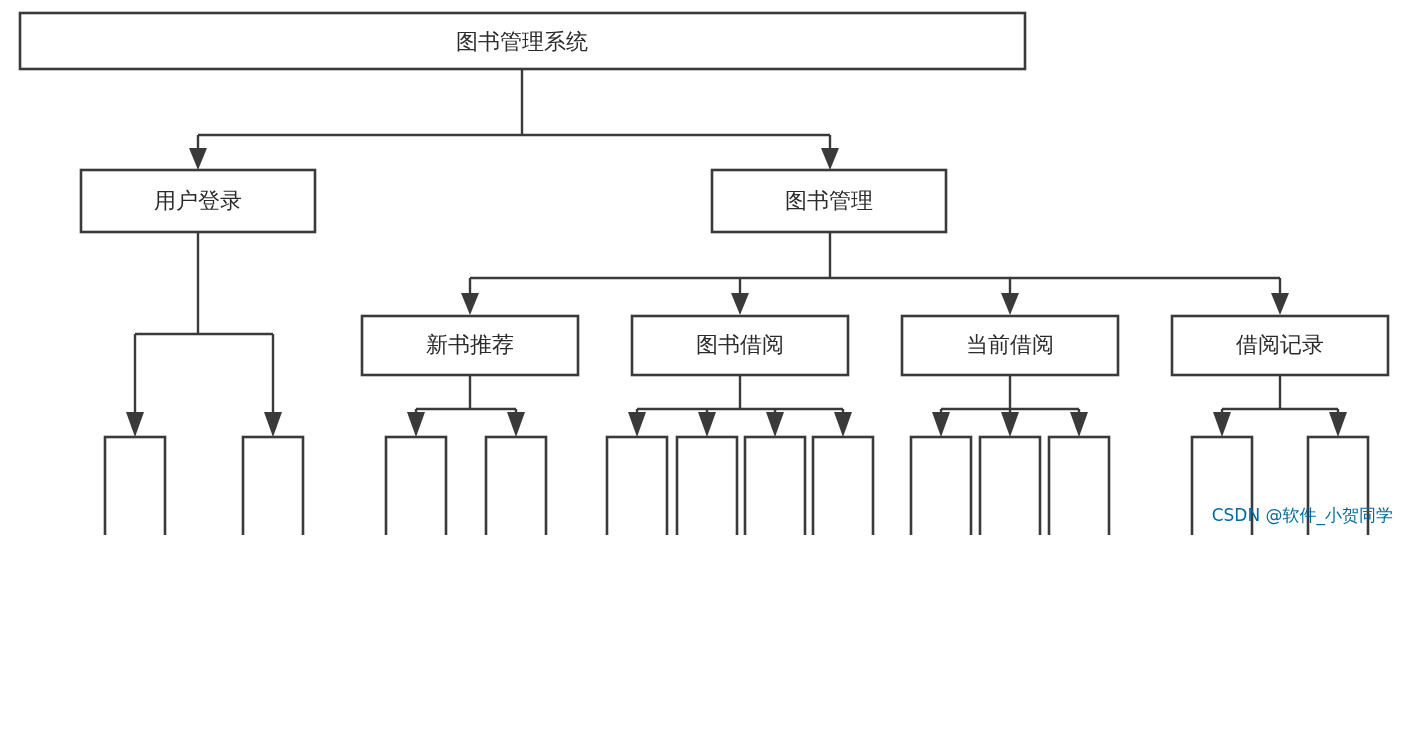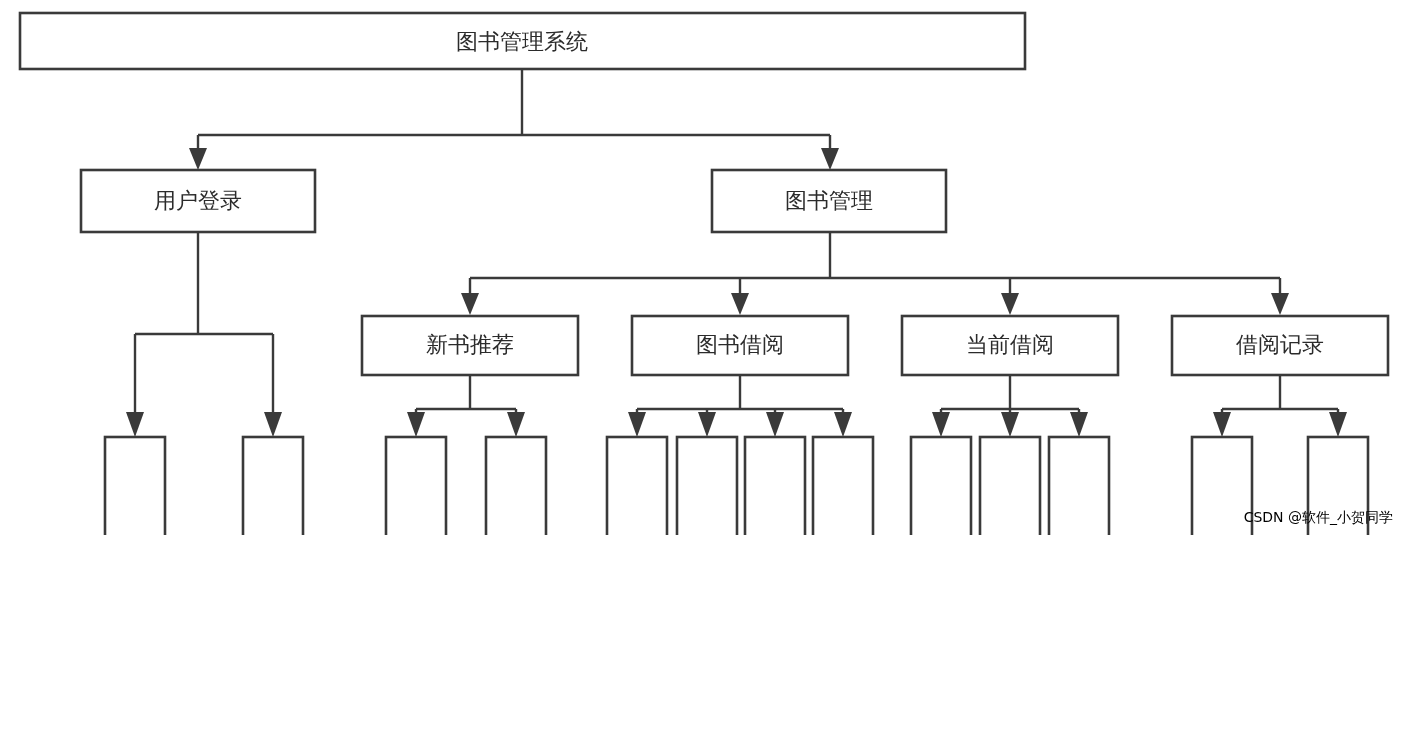--- a/index.html
+++ b/index.html
@@ -56,22 +56,22 @@
     text-orientation: upright;
     dominant-baseline: middle;
     text-anchor: middle;
     letter-spacing: 2px;
   }
   .watermark {
     position: absolute;
     right: 12px;
     bottom: 8px;
     font-family: "DejaVu Sans", "Liberation Sans", sans-serif;
-    font-size: 14px;
-    color: #000000;
+    font-size: 17px;
+    color: #0369a1;
     white-space: nowrap;
     pointer-events: none;
     user-select: none;
   }
 </style>
 </head>
 <body>
 
 <div id="diagram-root">
 

